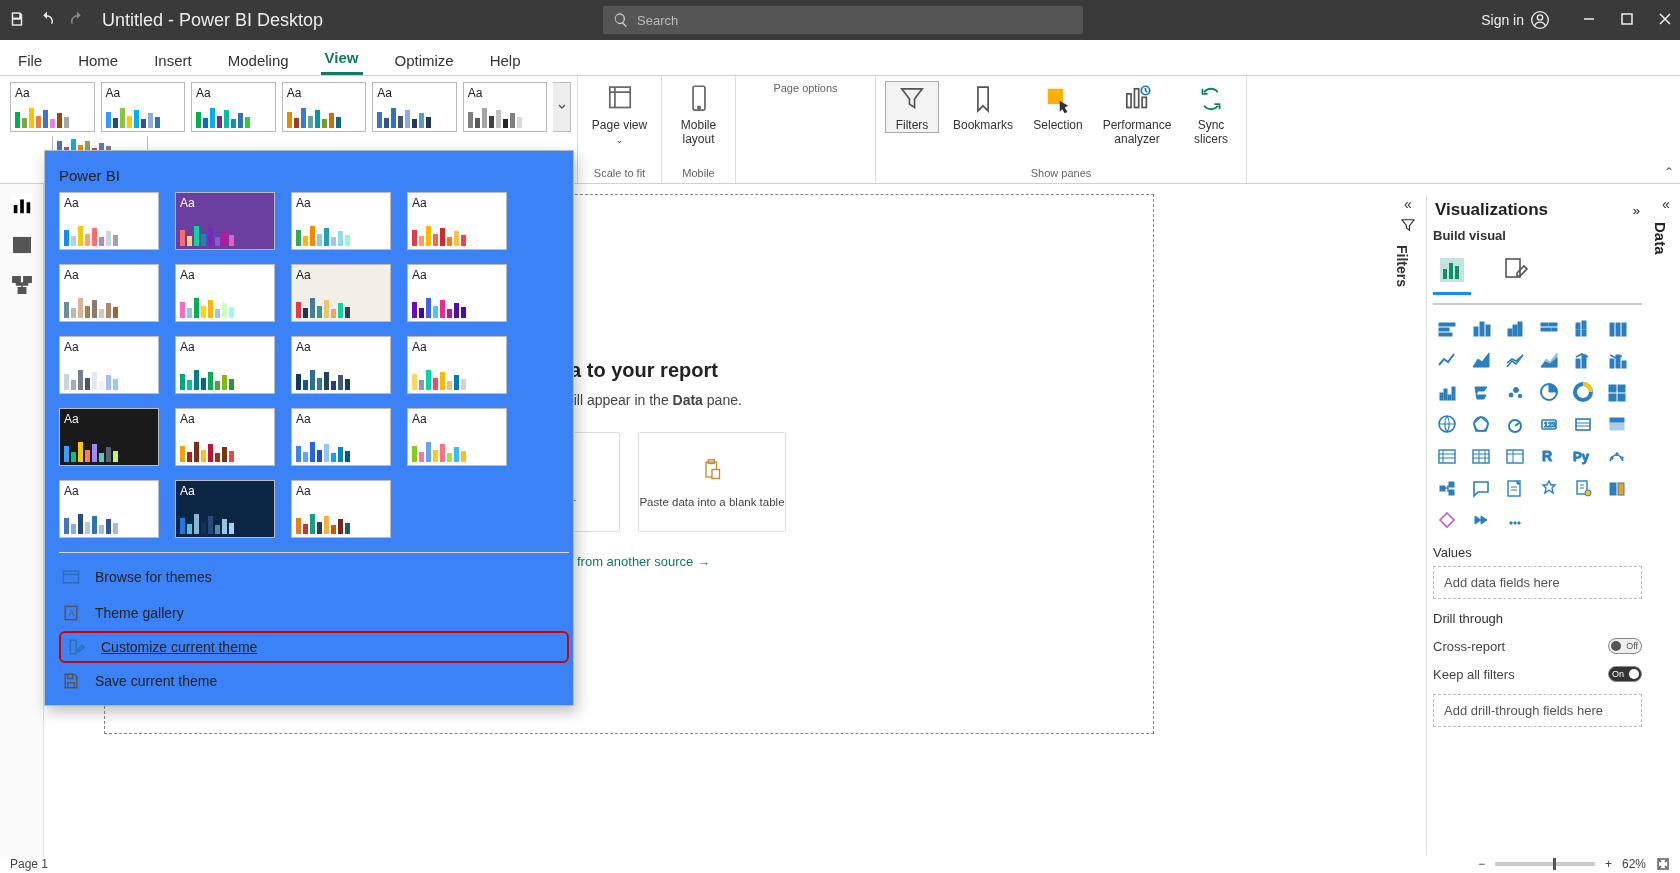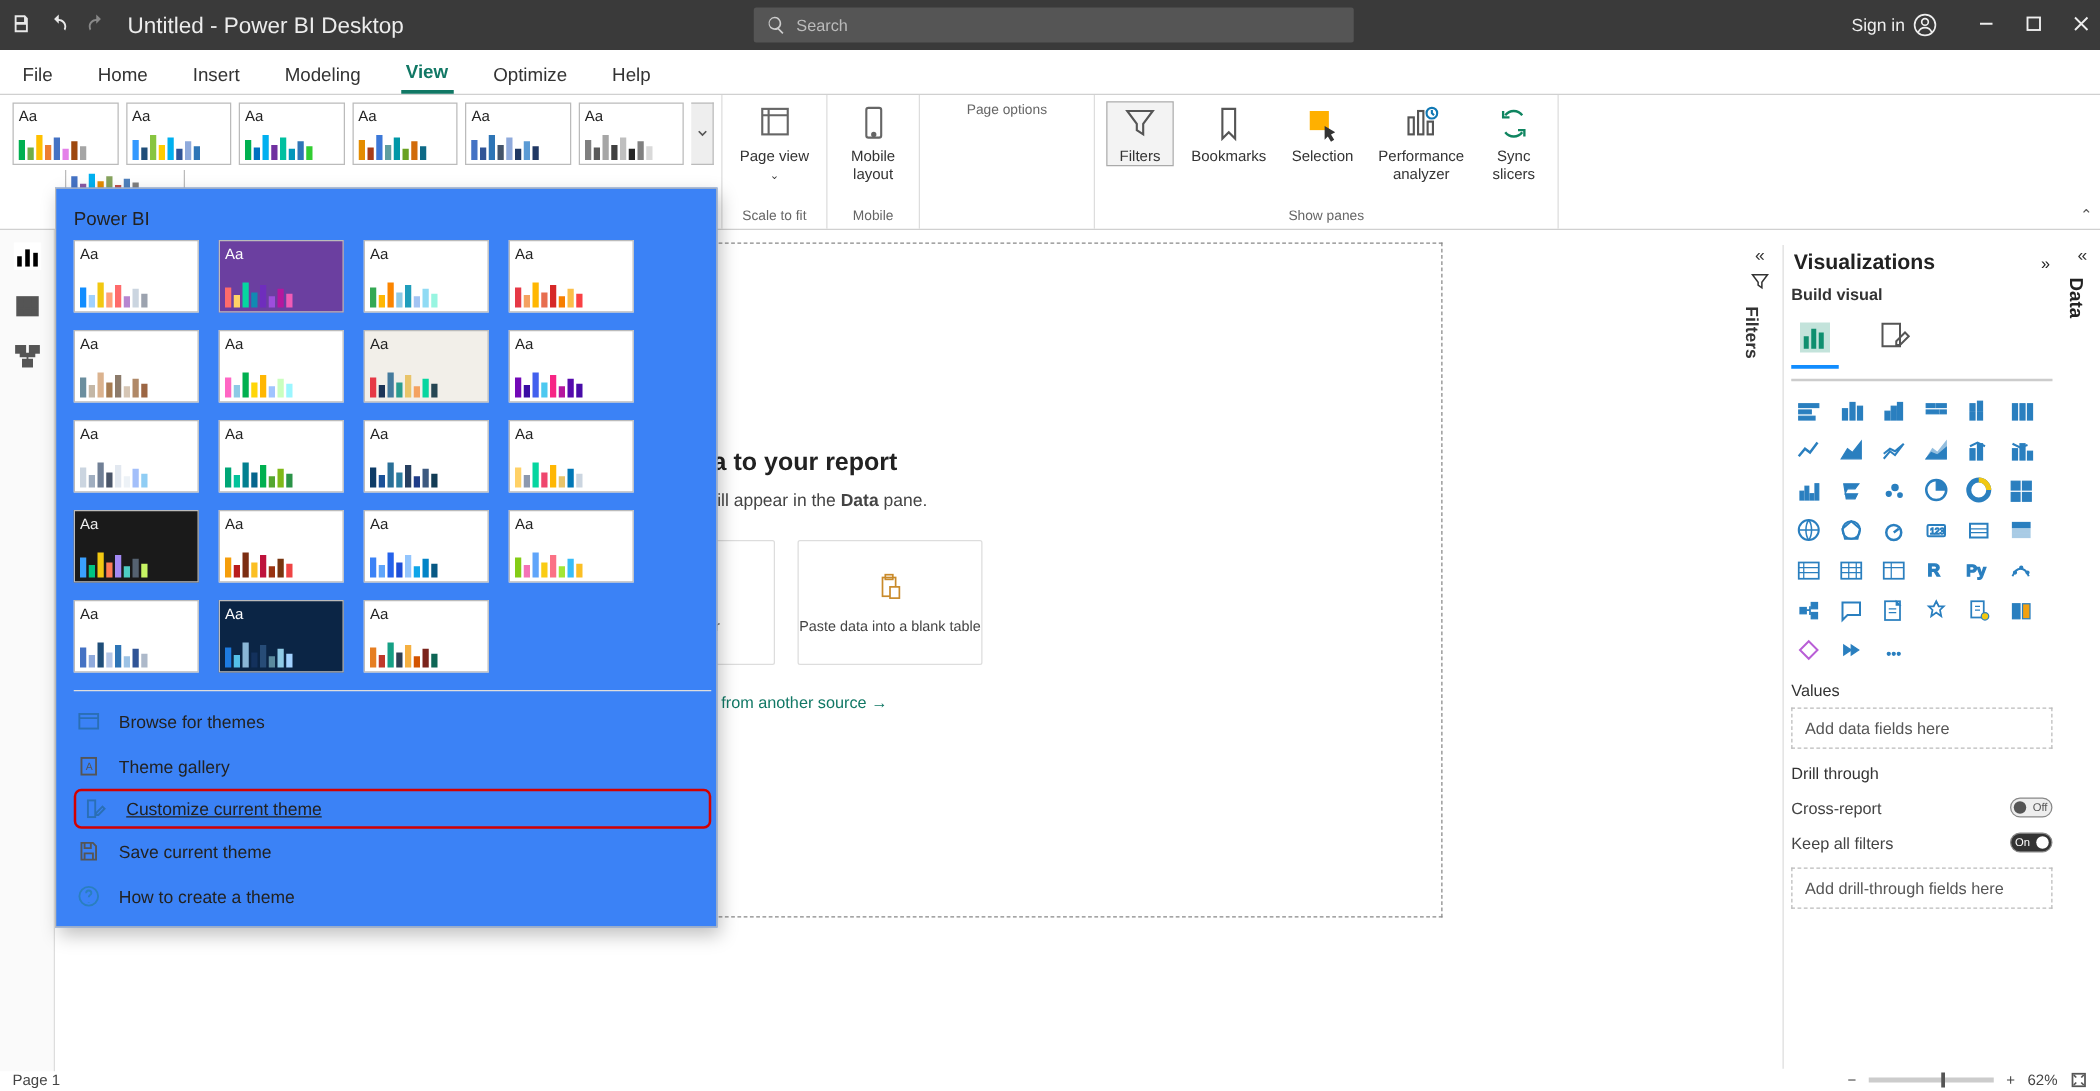--- a/index.html
+++ b/index.html
@@ -658,27 +658,20 @@
       </svg>
     <span>Customize current theme</span>
   </div>
   <div class="td-action">
     <svg viewBox="0 0 24 24" fill="none" stroke="#555" stroke-width="1.8">
         <path d="M5 4h11l3 3v13H5V4z"></path>
         <path d="M8 4v5h6V4M8 20v-6h8v6"></path>
       </svg>
     <span>Save current theme</span>
   </div>
-  <div class="td-action">
-    <svg viewBox="0 0 24 24" fill="none" stroke="#2a7fbf" stroke-width="1.8">
-        <circle cx="12" cy="12" r="9"></circle>
-        <path d="M9.5 9a2.5 2.5 0 115 0c0 1.5-2.5 2-2.5 4M12 17.5v.5"></path>
-      </svg>
-    <span>How to create a theme</span>
-  </div>
 </div>
 
 <div class="filters-collapsed">
   <div class="chevrons">«</div>
   <div style="text-align:center; margin-top:4px;">
      <svg width="18" height="18" viewBox="0 0 24 24" fill="none" stroke="#333" stroke-width="1.6">
         <path d="M4 5h16l-6 8v6l-4-3v-3L4 5z"></path>
       </svg>
   </div>
   <div class="vtext">Filters</div>

